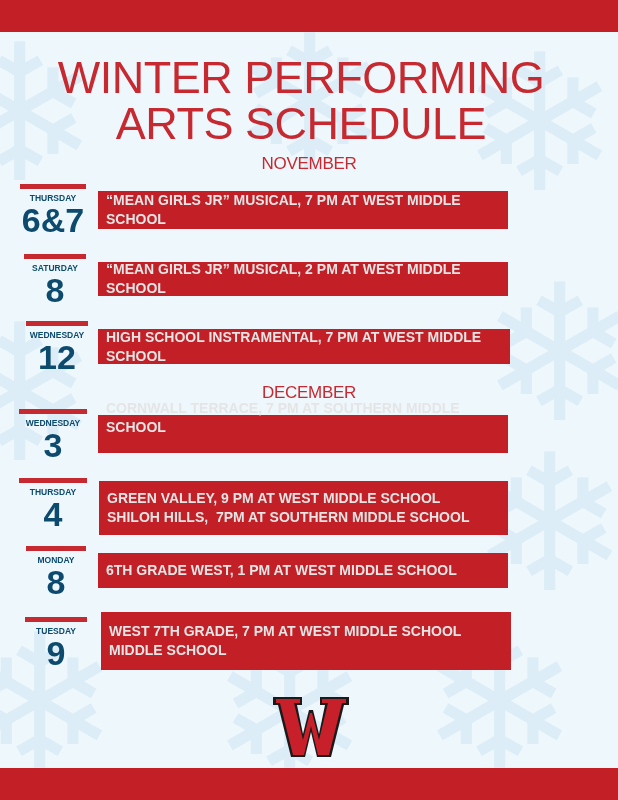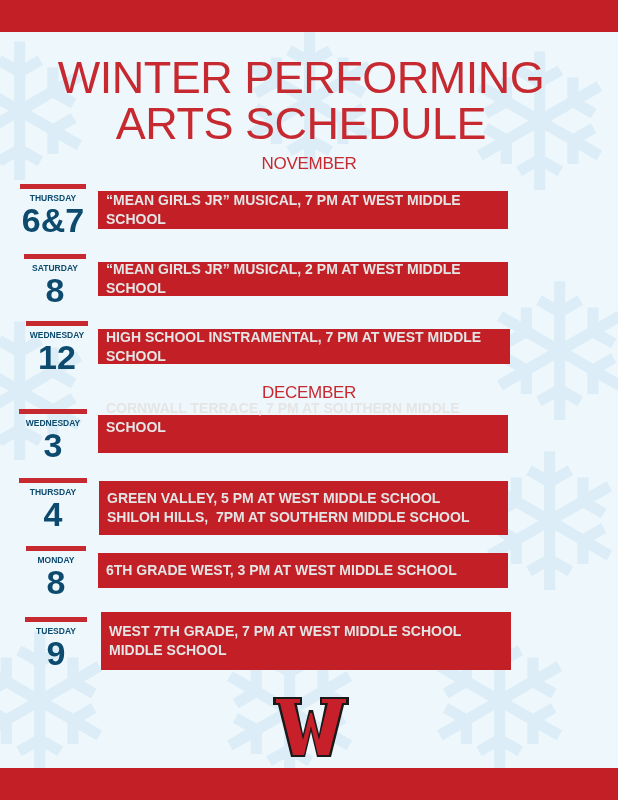--- a/index.html
+++ b/index.html
@@ -79,31 +79,31 @@
 <div class="bar" style="left:98px;top:415px;width:410px;height:38px;justify-content:flex-end;">
   <div>CORNWALL TERRACE, 7 PM AT SOUTHERN MIDDLE SCHOOL</div>
 </div>
 
 <div class="day" style="left:19px;top:478px;width:68px;">
   <div class="rule" style="width:68px;"></div>
   <div class="dow">THURSDAY</div>
   <div class="num">4</div>
 </div>
 <div class="bar" style="left:99px;top:481px;width:409px;height:54px;">
-  <div>GREEN VALLEY, 5 PM AT WEST MIDDLE SCHOOL</div>
+  <div>GREEN VALLEY, 9 PM AT WEST MIDDLE SCHOOL</div>
   <div style="white-space:pre;">SHILOH HILLS,  7PM AT SOUTHERN MIDDLE SCHOOL</div>
 </div>
 
 <div class="day" style="left:26px;top:546px;width:60px;">
   <div class="rule" style="width:60px;"></div>
   <div class="dow">MONDAY</div>
   <div class="num">8</div>
 </div>
 <div class="bar" style="left:98px;top:553px;width:410px;height:35px;">
-  <div>6TH GRADE WEST, 3 PM AT WEST MIDDLE SCHOOL</div>
+  <div>6TH GRADE WEST, 1 PM AT WEST MIDDLE SCHOOL</div>
 </div>
 
 <div class="day" style="left:25px;top:617px;width:62px;">
   <div class="rule" style="width:62px;"></div>
   <div class="dow">TUESDAY</div>
   <div class="num">9</div>
 </div>
 <div class="bar" style="left:101px;top:612px;width:410px;height:58px;">
   <div>WEST 7TH GRADE, 7 PM AT WEST MIDDLE SCHOOL</div>
   <div>MIDDLE SCHOOL</div>

